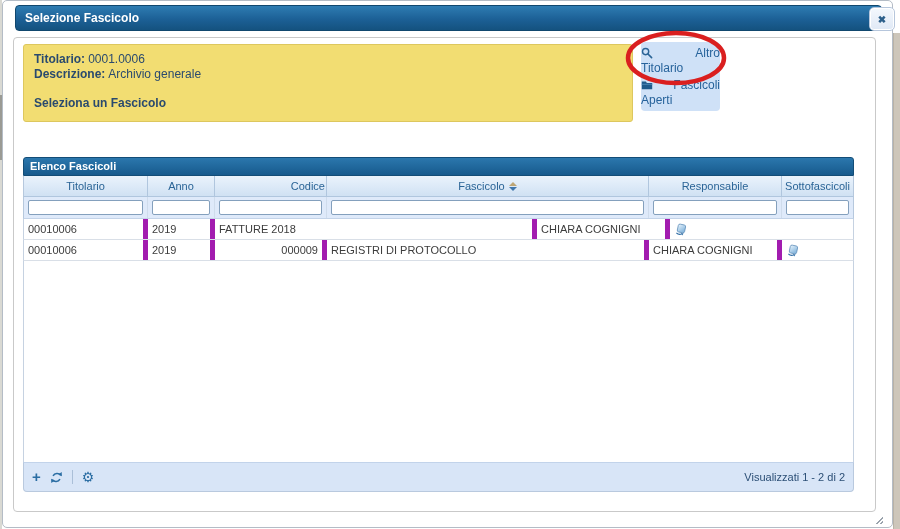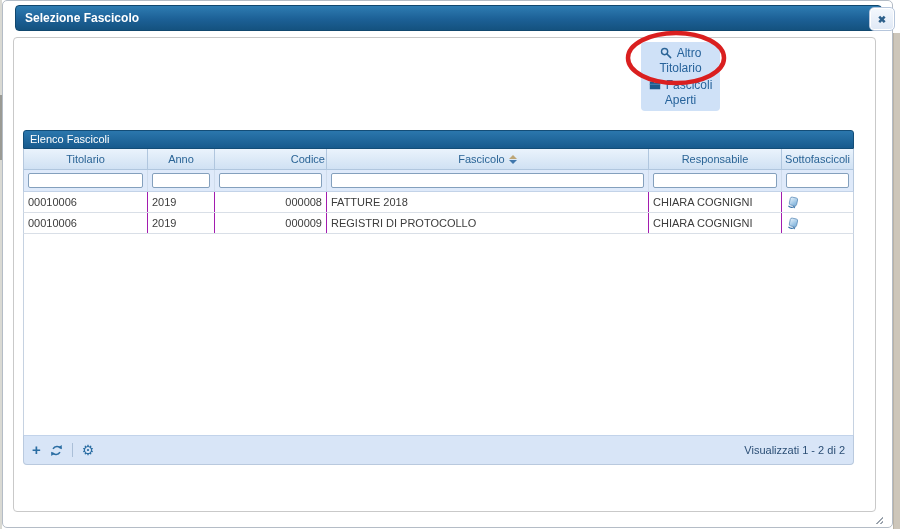--- a/index.html
+++ b/index.html
@@ -35,50 +35,50 @@
     padding:7px 10px;color:#2a4a6e;font-size:12px;line-height:15px;}
   .lbl{font-weight:bold;margin-right:3px;}
   .info-prompt{margin-top:14px;font-weight:bold;}
 
   
   .action-btn{position:absolute;left:627px;width:79px;height:37px;
     background:#cfe1f7;border:none;border-radius:4px;cursor:pointer;
     color:#27639b;font-size:12px;font-family:inherit;
     display:flex;flex-direction:column;justify-content:center;gap:1px;padding:0;}
   .btn-altro{top:4px;} .btn-fascicoli{top:36px;}
-  .btn-line{display:flex;align-items:center;justify-content:center;gap:5px;line-height:14px;}
+  .btn-line{display:flex;align-items:center;justify-content:space-between;gap:5px;line-height:14px;}
   .btn-icon{display:inline-flex;width:12px;height:12px;}
 
   
   .grid{position:absolute;left:9px;top:92px;width:831px;height:335px;font-size:11px;box-sizing:border-box;}
   .caption{height:19px;box-sizing:border-box;
     background:linear-gradient(180deg,#2b77ad,#175a8d);
     border:1px solid #134d77;border-radius:3px 3px 0 0;
-    color:#fff;font-weight:normal;line-height:17px;padding-left:6px;}
+    color:#fff;font-weight:bold;line-height:17px;padding-left:6px;margin-top:27px;}
   .hdr-row{display:flex;height:21px;box-sizing:border-box;
     background:linear-gradient(180deg,#eaf3fc,#d0e1f3);
     border-left:1px solid #b6c8dd;border-right:1px solid #b6c8dd;border-bottom:1px solid #b0c6de;}
   .hdr-cell{box-sizing:border-box;border-right:1px solid #b0c6de;color:#2a6496;cursor:pointer;
     display:flex;align-items:center;justify-content:center;gap:4px;padding:0 1px;overflow:hidden;white-space:nowrap;}
   .hdr-cell:last-child{border-right:none;}
   .sort-icon{display:inline-flex;flex-direction:column;gap:1px;}
   .sort-icon .asc{width:0;height:0;border-left:4px solid transparent;border-right:4px solid transparent;border-bottom:4px solid #bda676;}
   .sort-icon .desc{width:0;height:0;border-left:4px solid transparent;border-right:4px solid transparent;border-top:4px solid #4077ac;}
 
   .filter-row{display:flex;height:22px;box-sizing:border-box;background:#dfeafa;align-items:center;
     border-left:1px solid #b6c8dd;border-right:1px solid #b6c8dd;border-bottom:1px solid #c3d3e8;}
   .filter-cell{box-sizing:border-box;height:100%;display:flex;align-items:center;padding:0 4px;border-right:1px solid #cfdcec;}
   .filter-cell:last-child{border-right:none;}
   input.filter{width:100%;height:15px;box-sizing:border-box;background:#fff;
     border:1px solid #84a0bd;border-radius:2px;font-size:10px;padding:0 2px;font-family:inherit;}
 
   .data-row{display:flex;height:21px;box-sizing:border-box;background:#fff;cursor:pointer;
     border-left:1px solid #c6d2e1;border-right:1px solid #c6d2e1;border-bottom:1px solid #d9dfe7;}
   .data-cell{box-sizing:border-box;padding:0 4px;display:flex;align-items:center;color:#3c3c3c;
-    border-right:1px solid #a21caf;overflow:hidden;white-space:nowrap;}
+    border-right:5px solid #a21caf;overflow:hidden;white-space:nowrap;}
   .data-cell:last-child{border-right:none;}
 
   .body-fill{height:201px;box-sizing:border-box;background:#fff;
     border-left:1px solid #c6d2e1;border-right:1px solid #c6d2e1;}
 
   .pager{height:30px;box-sizing:border-box;background:#d8e5f7;
     border:1px solid #b9c9de;border-top:1px solid #c2d3ea;border-radius:0 0 4px 4px;
     display:flex;align-items:center;padding:0 8px;}
   .pager-left{display:flex;align-items:center;gap:9px;color:#2a6da3;}
   .pg-btn{background:none;border:none;padding:0;cursor:pointer;color:#2a6da3;display:inline-flex;align-items:center;font-family:inherit;}
@@ -109,20 +109,29 @@
 
   <div class="titlebar">
     <span>Selezione Fascicolo</span>
   </div>
   <button class="close-btn">
     <span>✖</span>
   </button>
 
   <div class="panel">
 
+    <div class="info-box">
+      <div>
+        <span class="lbl">Titolario:</span><span>0001.0006</span>
+      </div>
+      <div>
+        <span class="lbl">Descrizione:</span><span>Archivio generale</span>
+      </div>
+      <div class="info-prompt">Seleziona un Fascicolo</div>
+    </div>
 
     <button class="action-btn btn-altro">
       <span class="btn-line">
         <span class="btn-icon">
           <svg viewBox="0 0 12 12" width="12" height="12">
               <circle cx="4.6" cy="4.6" r="3.1" fill="none" stroke="#2a6496" stroke-width="1.4"></circle>
               <line x1="7" y1="7" x2="10.6" y2="10.6" stroke="#2a6496" stroke-width="1.6" stroke-linecap="round"></line>
             </svg>
         </span>
         <span>Altro</span>
@@ -192,21 +201,20 @@
             <input class="filter" type="text" style="">
           </div>
         <div class="filter-cell c5">
             <input class="filter" type="text" style="">
           </div>
       </div>
 
       <div class="data-row">
         <div class="data-cell c0">00010006</div>
         <div class="data-cell c1">2019</div>
-        <div class="data-cell c2">000008</div>
         <div class="data-cell c3">FATTURE 2018</div>
         <div class="data-cell c4">CHIARA COGNIGNI</div>
         <div class="data-cell c5">
           <span style="display:inline-flex;">
             <svg viewBox="0 0 14 14" width="13" height="13">
               <defs>
                   <linearGradient id="sg1" x1="0" y1="0" x2="1" y2="1">
                     <stop offset="0" stop-color="#eaf5fd"></stop>
                     <stop offset="1" stop-color="#74abd7"></stop>
                   </linearGradient>

